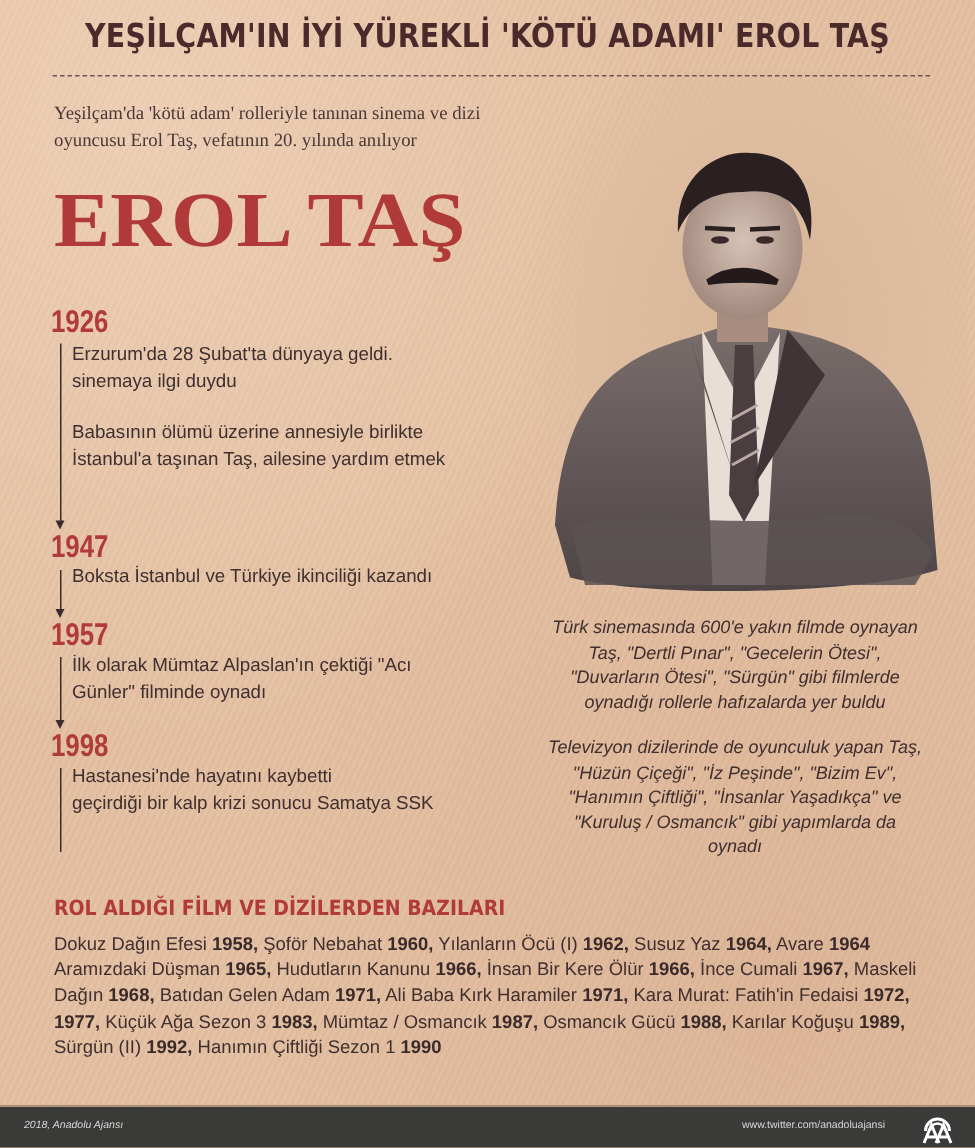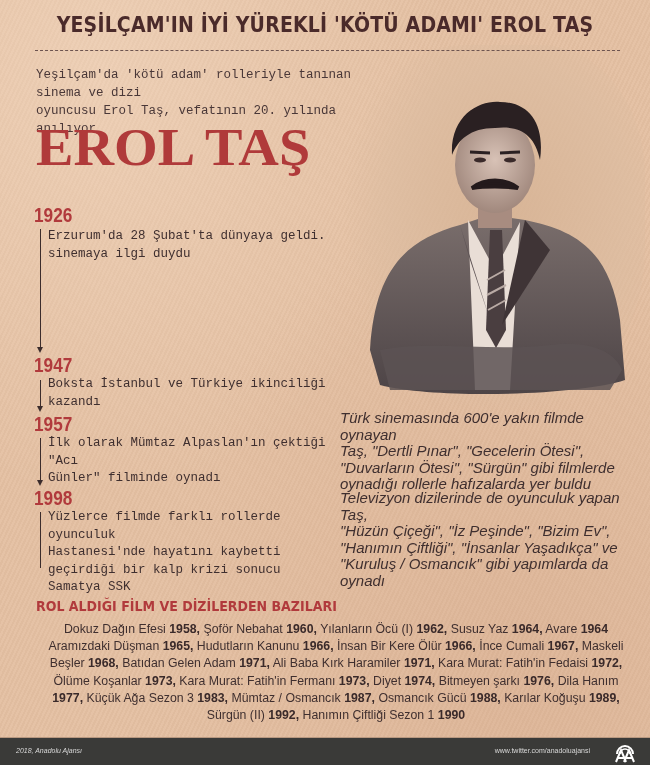--- a/index.html
+++ b/index.html
@@ -27,54 +27,54 @@
     color: #4a2a2a; font-family: "DejaVu Sans", sans-serif;
     transform: scaleX(0.86); transform-origin: center;
   }
   .divider {
     position: absolute; left: 35px; top: 50px; width: 585px; height: 0;
     border-top: 1.5px dashed #6d5450;
   }
   .subhead {
     position: absolute; left: 36px; top: 66px; width: 320px;
     font-size: 12.5px; line-height: 18px; color: #4a3838;
-    font-family: Liberation Mono, monospace;
+    font-family: Liberation Serif, serif;
   }
   .big-name {
     position: absolute; left: 36px; top: 118px;
     font-family: "Liberation Serif", serif; font-size: 52px; font-weight: bold;
     color: #b03a3a; letter-spacing: 0px; transform: scaleX(1.08); transform-origin: left;
   }
   .timeline { position: absolute; left: 0; top: 0; }
   .tl-year {
     position: absolute; left: 34px; font-family: "Liberation Sans", sans-serif;
     font-weight: bold; font-size: 21px; color: #b13a3c; transform: scaleX(0.82); transform-origin: left;
   }
   .tl-line { position: absolute; left: 40px; width: 1px; background: #3b2c2c; }
   .tl-arrow {
     position: absolute; left: 37px; width: 0; height: 0;
     border-left: 3.5px solid transparent; border-right: 3.5px solid transparent; border-top: 6px solid #3b2c2c;
   }
   .tl-text {
     position: absolute; left: 48px; width: 280px;
-    font-family: Liberation Mono, monospace; font-size: 12.5px; line-height: 17.5px; color: #3f2f2f;
+    font-family: Liberation Sans, sans-serif; font-size: 12.5px; line-height: 17.5px; color: #3f2f2f;
   }
   .portrait { position: absolute; left: 350px; top: 90px; width: 290px; height: 310px; }
   .quote {
-    position: absolute; font-style: italic; 
-    font-family: "Liberation Sans", sans-serif; font-size: 15px; line-height: 16.5px; color: #3f2f2f;
+    position: absolute; font-style: italic; text-align: center;
+    font-family: "Liberation Sans", sans-serif; font-size: 12px; line-height: 16.5px; color: #3f2f2f;
   }
   .roles-title {
     position: absolute; left: 36px; top: 598px;
     font-family: "DejaVu Sans", sans-serif; font-weight: bold; font-size: 14px; color: #b13a3c;
     transform: scaleX(0.9); transform-origin: left;
   }
   .roles-list {
     position: absolute; left: 36px; top: 621px; width: 600px;
-    font-family: "Liberation Sans", sans-serif; font-size: 12.3px; line-height: 17.2px; color: #3f2f2f; text-align: center;
+    font-family: "Liberation Sans", sans-serif; font-size: 12.3px; line-height: 17.2px; color: #3f2f2f;
   }
   .roles-list b { font-weight: bold; color: #3a2a2a; }
   .footer {
     position: absolute; left: 0; top: 737px; width: 650px; height: 28px; background: #3a3a38;
     border-top: 1px solid #b89880;
   }
   .footer-left {
     position: absolute; left: 16px; top: 9px; font-size: 7px; color: #d8d8d8; font-style: italic;
     font-family: "Liberation Sans", sans-serif;
   }
@@ -139,41 +139,42 @@
 
 <div class="timeline">
 
   <div class="tl-year" style="top:203px">1926</div>
   <div class="tl-line" style="top:229px;height:120px"></div>
   <div class="tl-arrow" style="top:347px"></div>
   <div class="tl-text" style="top:228px">
     <div>Erzurum'da 28 Şubat'ta dünyaya geldi.</div>
     <div>sinemaya ilgi duydu</div>
     <div style="height:17px"></div>
+    <div>Babasının ölümü üzerine annesiyle birlikte</div>
+    <div>İstanbul'a taşınan Taş, ailesine yardım etmek</div>
   </div>
 
   <div class="tl-year" style="top:353px">1947</div>
   <div class="tl-line" style="top:380px;height:28px"></div>
   <div class="tl-arrow" style="top:406px"></div>
   <div class="tl-text" style="top:376px">
     <div>Boksta İstanbul ve Türkiye ikinciliği kazandı</div>
   </div>
 
   <div class="tl-year" style="top:412px">1957</div>
   <div class="tl-line" style="top:438px;height:44px"></div>
   <div class="tl-arrow" style="top:480px"></div>
   <div class="tl-text" style="top:435px">
     <div>İlk olarak Mümtaz Alpaslan'ın çektiği "Acı</div>
     <div>Günler" filminde oynadı</div>
   </div>
 
   <div class="tl-year" style="top:486px">1998</div>
   <div class="tl-line" style="top:512px;height:56px"></div>
   <div class="tl-text" style="top:509px">
-    <div>Yüzlerce filmde farklı rollerde oyunculuk</div>
     <div>Hastanesi'nde hayatını kaybetti</div>
     <div>geçirdiği bir kalp krizi sonucu Samatya SSK</div>
   </div>
 </div>
 
 <div class="quote" style="left:340px;top:410px;width:300px">
   <div>Türk sinemasında 600'e yakın filmde oynayan</div>
   <div>Taş, "Dertli Pınar", "Gecelerin Ötesi",</div>
   <div>"Duvarların Ötesi", "Sürgün" gibi filmlerde</div>
   <div>oynadığı rollerle hafızalarda yer buldu</div>
@@ -183,22 +184,21 @@
   <div>"Hüzün Çiçeği", "İz Peşinde", "Bizim Ev",</div>
   <div>"Hanımın Çiftliği", "İnsanlar Yaşadıkça" ve</div>
   <div>"Kuruluş / Osmancık" gibi yapımlarda da</div>
   <div>oynadı</div>
 </div>
 
 <div class="roles-title">ROL ALDIĞI FİLM VE DİZİLERDEN BAZILARI</div>
 <div class="roles-list" id="roles-list">
     <div><span>Dokuz Dağın Efesi </span><b>1958,</b> <span>Şoför Nebahat </span><b>1960,</b> <span>Yılanların Öcü (I) </span><b>1962,</b> <span>Susuz Yaz </span><b>1964,</b> <span>Avare </span><b>1964</b></div>
     <div><span>Aramızdaki Düşman </span><b>1965,</b> <span>Hudutların Kanunu </span><b>1966,</b> <span>İnsan Bir Kere Ölür </span><b>1966,</b> <span>İnce Cumali </span><b>1967,</b> <span>Maskeli</span></div>
-    <div><span>Beşler </span><b>1968,</b> <span>Batıdan Gelen Adam </span><b>1971,</b> <span>Ali Baba Kırk Haramiler </span><b>1971,</b> <span>Kara Murat: Fatih'in Fedaisi </span><b>1972,</b> </div>
-    <div><span>Ölüme Koşanlar </span><b>1973,</b> <span>Kara Murat: Fatih'in Fermanı </span><b>1973,</b> <span>Diyet </span><b>1974,</b> <span>Bitmeyen şarkı </span><b>1976,</b> <span>Dila Hanım</span></div>
+    <div><span>Dağın </span><b>1968,</b> <span>Batıdan Gelen Adam </span><b>1971,</b> <span>Ali Baba Kırk Haramiler </span><b>1971,</b> <span>Kara Murat: Fatih'in Fedaisi </span><b>1972,</b> </div>
     <div><span></span><b>1977,</b> <span>Küçük Ağa Sezon 3 </span><b>1983,</b> <span>Mümtaz / Osmancık </span><b>1987,</b> <span>Osmancık Gücü </span><b>1988,</b> <span>Karılar Koğuşu </span><b>1989,</b> </div>
     <div><span>Sürgün (II) </span><b>1992,</b> <span>Hanımın Çiftliği Sezon 1 </span><b>1990</b></div>
   </div>
 
 <div class="footer">
   <div class="footer-left">2018, Anadolu Ajansı</div>
   <div class="footer-right">www.twitter.com/anadoluajansi</div>
   <svg class="aa-logo" viewBox="0 0 22 22">
     <path d="M3 13 A8 8 0 0 1 19 13" fill="none" stroke="#ffffff" stroke-width="2"></path>
     <path d="M6 13 A5 5 0 0 1 16 13" fill="none" stroke="#ffffff" stroke-width="1.6"></path>

